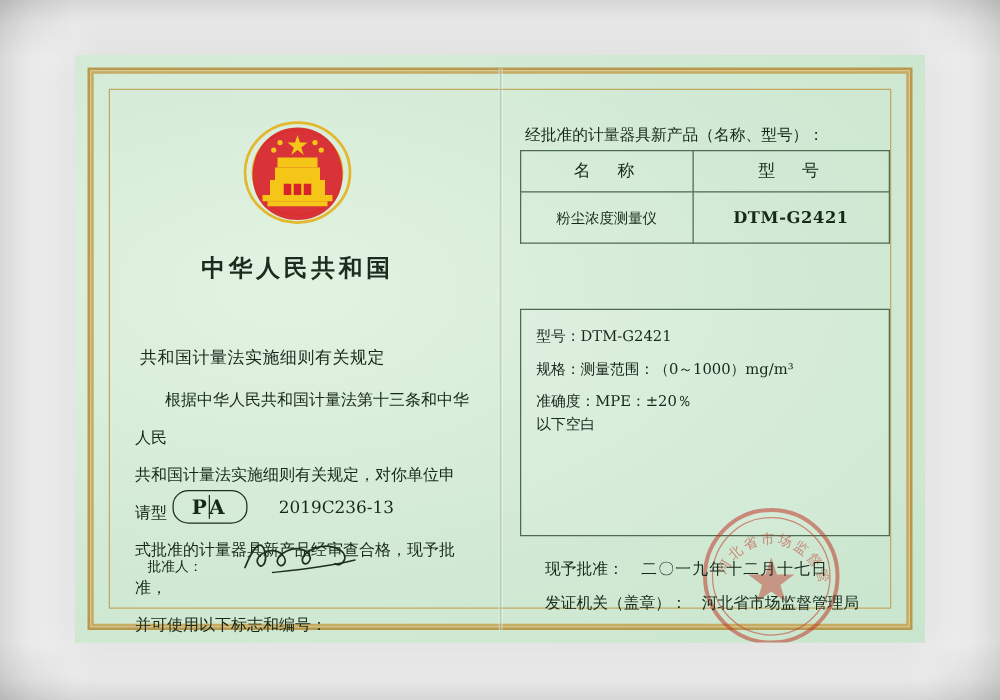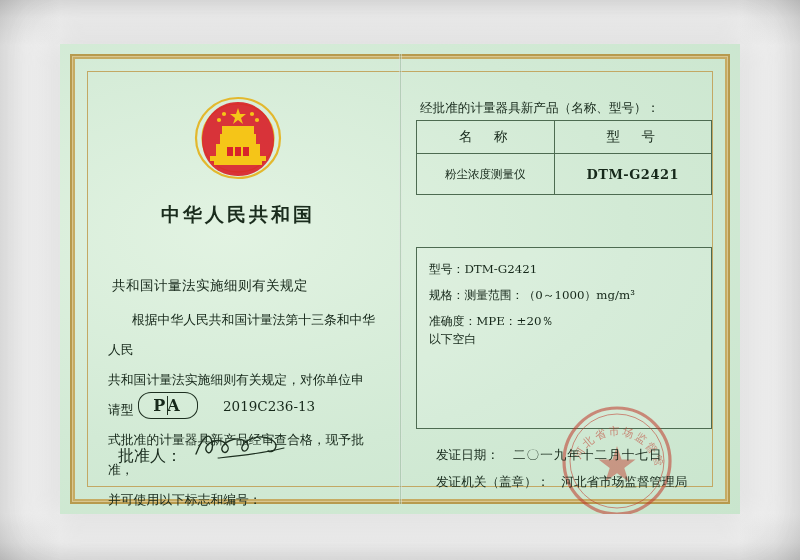--- a/index.html
+++ b/index.html
@@ -163,21 +163,21 @@
   }
   .cert-no {
     font-size: 13.5px;
     color: #16281a;
     font-family: "DejaVu Serif", serif;
   }
   .approver {
     position: absolute;
     left: 40px;
     top: 384px;
-    font-size: 16px;
+    font-size: 11px;
     color: #16281a;
     font-family: "DejaVu Serif", serif;
   }
   .signature {
     position: absolute;
     left: 110px;
     top: 362px;
     width: 110px;
     height: 40px;
   }
@@ -371,20 +371,20 @@
           <circle cx="59" cy="59" r="47" fill="none" stroke="#c0392b" stroke-width="1"></circle>
           <polygon points="59,44 63.6,57.5 77.5,57.5 66.3,66 70.6,79.5 59,71.2 47.4,79.5 51.7,66 40.5,57.5 54.4,57.5" fill="#c0392b" opacity="0.85"></polygon>
           <path id="sealarc" d="M 20 64 A 40 40 0 0 1 98 64" fill="none"></path>
           <text font-size="11" fill="#c0392b" font-family="DejaVu Serif, serif" letter-spacing="2">
             <textPath href="#sealarc" startOffset="6%">河北省市场监督管理局</textPath>
           </text>
         </svg>
       </div>
 
       <div class="issue-date">
-        <span>发证日期：</span><span class="val">二〇一九年十二月十七日</span>
+        <span>现予批准：</span><span class="val">二〇一九年十二月十七日</span>
       </div>
       <div class="issue-org">
         <span>发证机关（盖章）：</span><span class="val">河北省市场监督管理局</span>
       </div>
     </div>
   </div>
 </div>
 
 </body></html>

